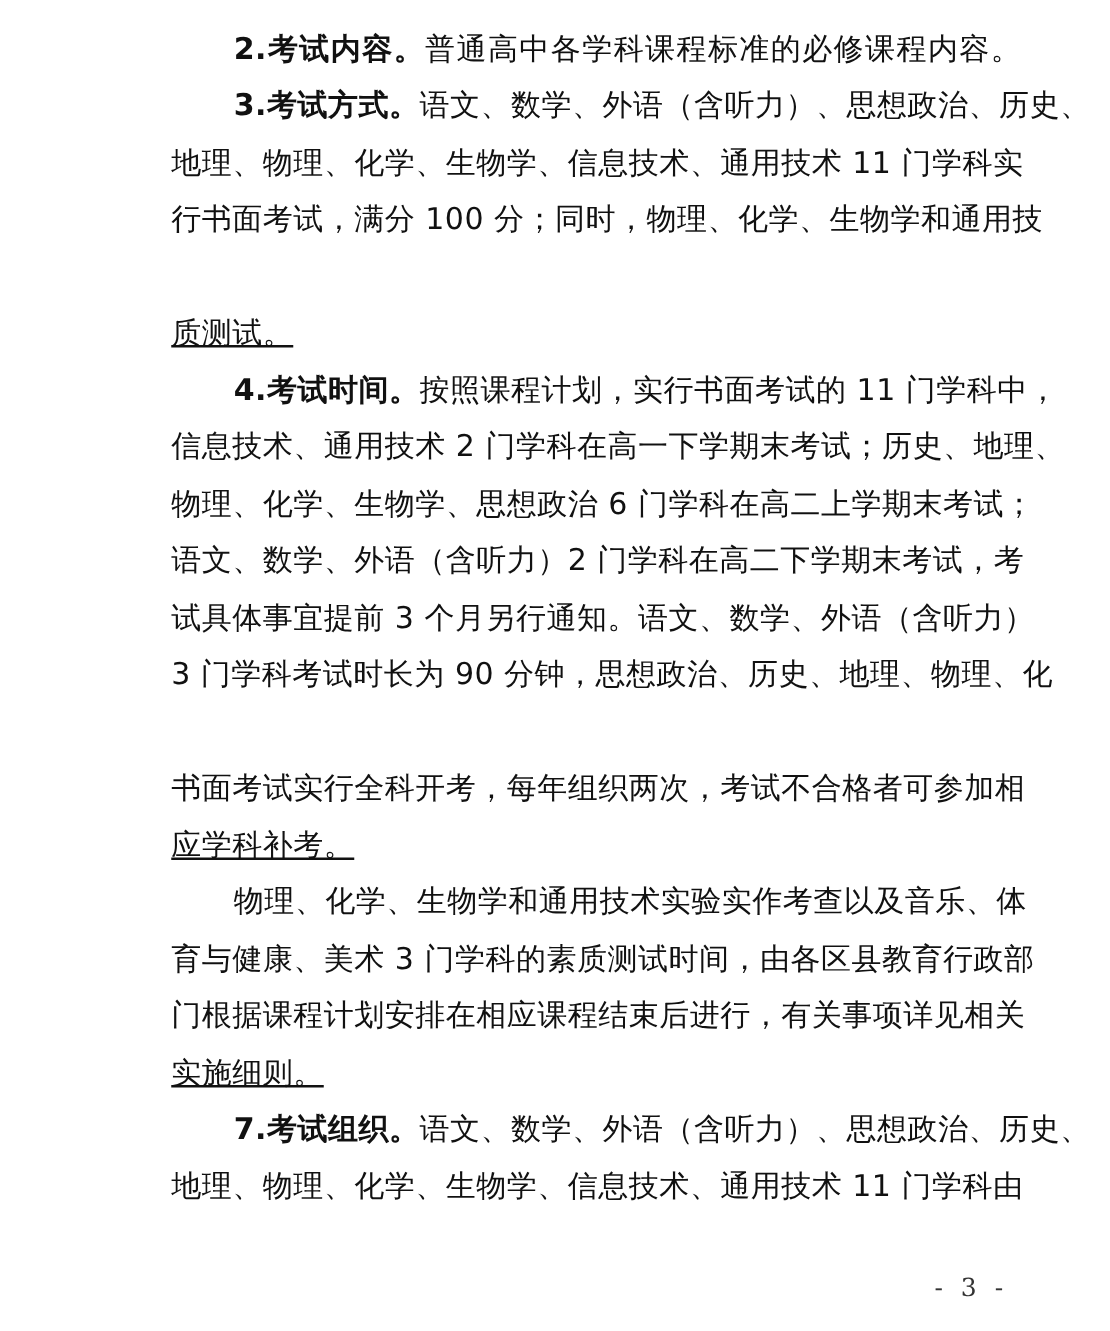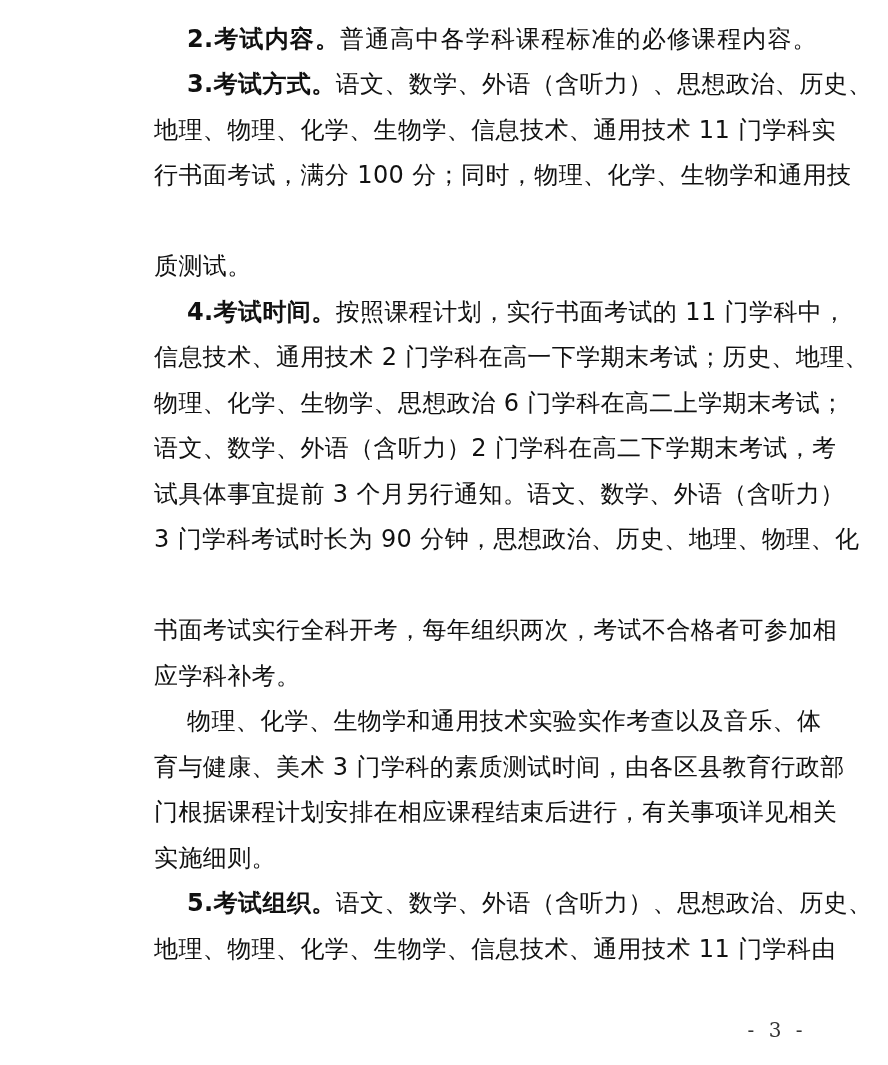--- a/index.html
+++ b/index.html
@@ -3,27 +3,27 @@
 <meta charset="utf-8">
 <style>
   html, body { margin: 0; padding: 0; background: #ffffff; }
   body {
     width: 888px; height: 1065px; position: relative; overflow: hidden;
     font-family: "DejaVu Sans", "Liberation Sans", sans-serif;
     color: #111111;
   }
   .page { position: absolute; left: 0; top: 0; width: 888px; height: 1065px; margin-left: 32px; }
   .line {
-    position: absolute; left: 122px; width: 680px;
+    position: absolute; left: 105px; width: 680px;
     font-size: 24px; line-height: 30px; height: 30px;
     white-space: nowrap; letter-spacing: 0.4px;
     text-align: justify; text-align-last: justify;
   }
   .line.indent { left: 155px; width: 630px; }
-  .line.last { text-align-last: left; }
+  .line.last { text-align-last: left; text-decoration: underline; }
   .b { font-weight: bold; }
   .pagenum {
     position: absolute; left: 700px; top: 1018px; width: 90px;
     font-family: "DejaVu Serif", "Liberation Serif", serif;
     font-size: 20px; color: #333; text-align: center; letter-spacing: 4px;
   }
 </style>
 </head>
 <body>
 
@@ -43,17 +43,17 @@
   <div class="line" style="top:479px">试具体事宜提前 3 个月另行通知。语文、数学、外语（含听力）</div>
   <div class="line" style="top:524px">3 门学科考试时长为 90 分钟，思想政治、历史、地理、物理、化</div>
   <div class="line" style="top:615px">书面考试实行全科开考，每年组织两次，考试不合格者可参加相</div>
   <div class="line indent" style="top:706px">物理、化学、生物学和通用技术实验实作考查以及音乐、体</div>
 
   <div class="line last" style="top:661px">应学科补考。</div>
   <div class="line" style="top:752px">育与健康、美术 3 门学科的素质测试时间，由各区县教育行政部</div>
   <div class="line" style="top:797px">门根据课程计划安排在相应课程结束后进行，有关事项详见相关</div>
   <div class="line last" style="top:843px">实施细则。</div>
 
-  <div class="line indent" style="top:888px"><span class="b">5.考试组织。</span><span>语文、数学、外语（含听力）、思想政治、历史、</span></div>
+  <div class="line indent" style="top:888px"><span class="b">7.考试组织。</span><span>语文、数学、外语（含听力）、思想政治、历史、</span></div>
   <div class="line" style="top:934px">地理、物理、化学、生物学、信息技术、通用技术 11 门学科由</div>
 
   <div class="pagenum">- 3 -</div>
 </div>
 
 </body></html>

